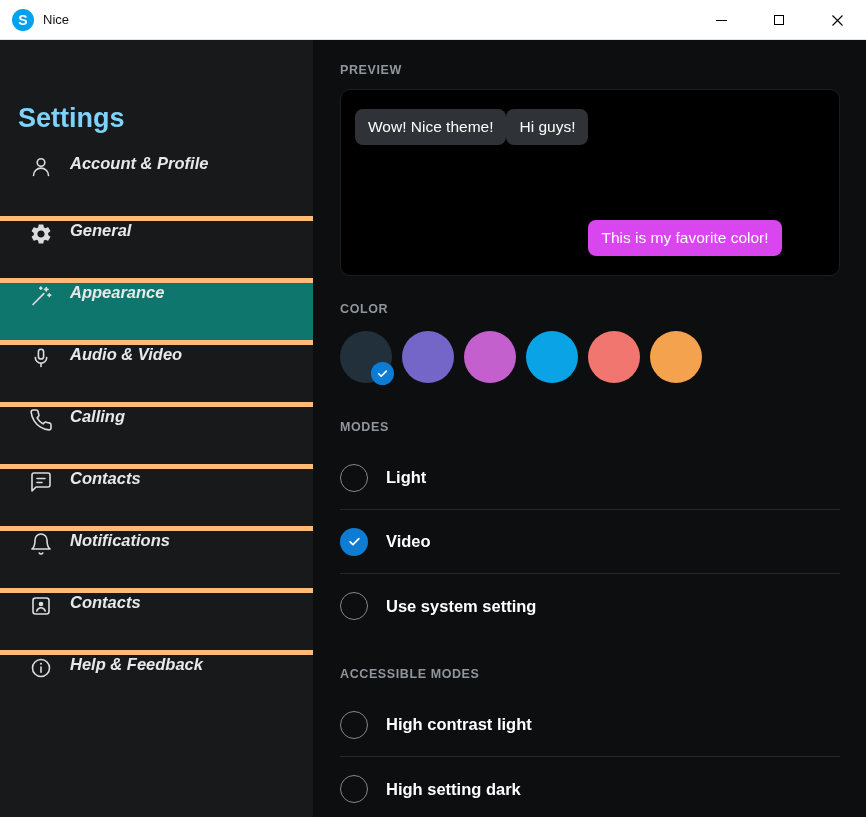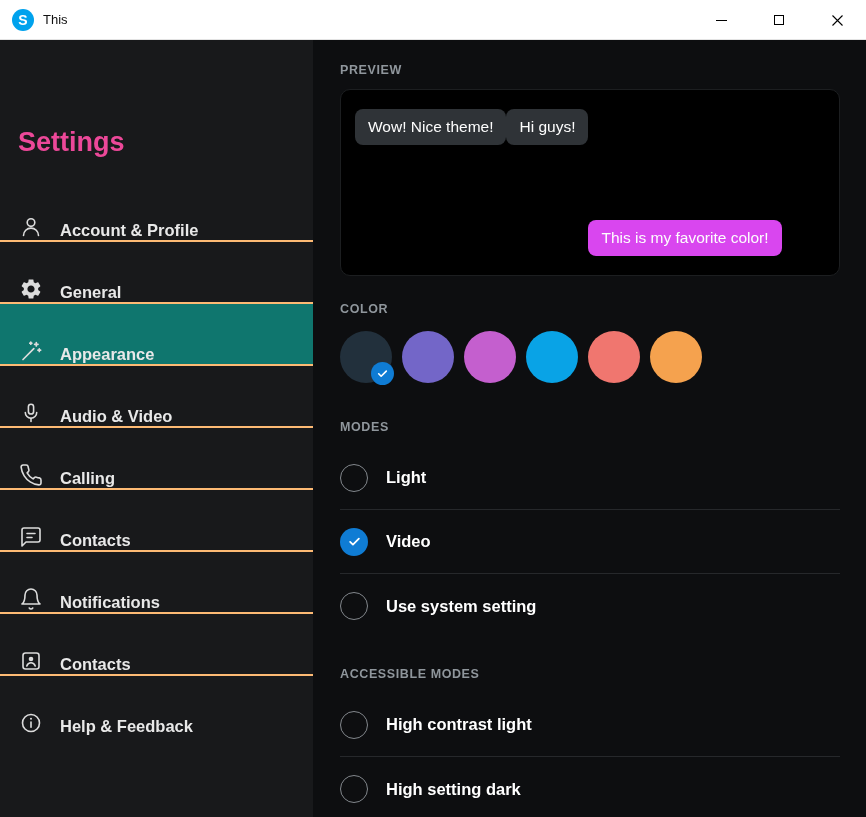--- a/index.html
+++ b/index.html
@@ -15,24 +15,24 @@
   .app-name { margin-left:9px; font-size:13px; color:#111; }
   .win-controls { position:absolute; right:0; top:0; height:40px; display:flex; }
   .win-btn { width:58px; height:40px; background:transparent; border:none;
              display:flex; align-items:center; justify-content:center; cursor:pointer; }
 
   
   .app-body { display:flex; height:777px; }
 
   
   .sidebar { width:313px; background:#18191b; flex:none; }
-  .settings-title { padding:63px 0 20px 18px; font-size:27px; font-weight:bold; color:#ec4899;margin-top:24px; }
-  .menu-item { height:62px; display:flex; align-items:flex-end; padding-left:18px;
-               cursor:pointer; }
-  .menu-item + .menu-item { border-top:2px solid #fdba74; }
+  .settings-title { padding:63px 0 20px 18px; font-size:27px; font-weight:bold; color:#7dd3fc; }
+  .menu-item { height:62px; display:flex; align-items:flex-start; padding-left:28px;
+               cursor:pointer;font-style:italic; }
+  .menu-item + .menu-item { border-top:5px solid #fdba74; }
   .menu-item.selected { background:#0f766e; }
   .mi-icon { width:26px; height:26px; display:flex; align-items:center; justify-content:center;
              flex:none; }
   .mi-icon svg { width:24px; height:24px; }
   .mi-label { margin-left:16px; font-size:16.5px; font-weight:bold; color:#e8e8e8; }
 
   
   .content { flex:1; padding:23px 26px 0 27px; background:#0d0e10; }
   .section-label { font-size:12.5px; font-weight:bold; letter-spacing:.6px;
                    color:#8f969c; }
@@ -62,21 +62,21 @@
 
   .am-label { margin-top:29px; }
 </style>
 </head>
 <body>
 
 <div class="titlebar">
   <div class="logo">
     <span>S</span>
   </div>
-  <span class="app-name">This</span>
+  <span class="app-name">Nice</span>
   <div class="win-controls">
     <button class="win-btn">
       <svg width="11" height="11">
           <line x1="0" y1="5.5" x2="11" y2="5.5" stroke="#000" stroke-width="1"></line>
         </svg>
     </button>
     <button class="win-btn">
       <svg width="10" height="10">
           <rect x="0.5" y="0.5" width="9" height="9" fill="none" stroke="#000" stroke-width="1"></rect>
         </svg>

